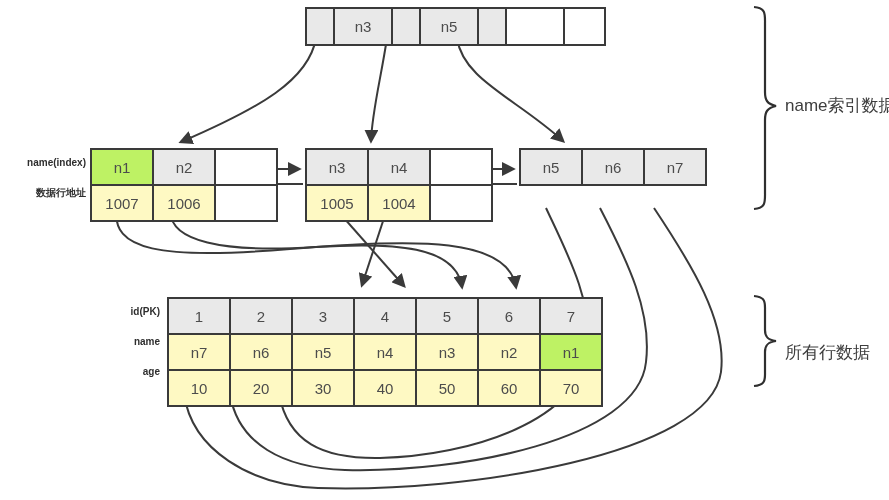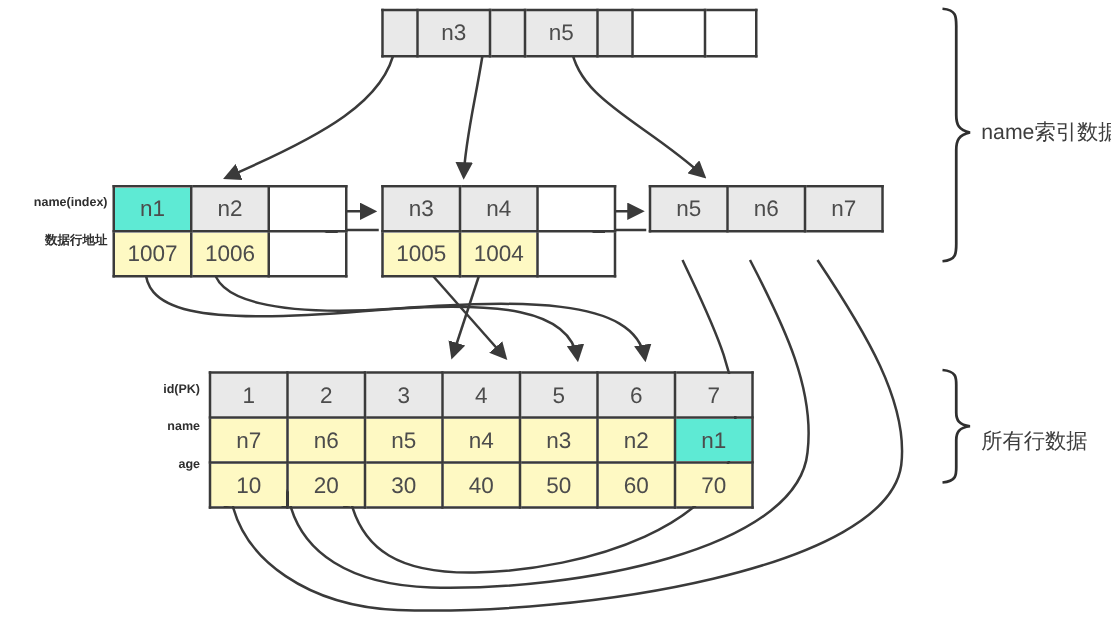--- a/index.html
+++ b/index.html
@@ -4,31 +4,31 @@
 <style>
   html,body{margin:0;padding:0;background:#ffffff;}
   #canvas{
     position:relative;width:889px;height:500px;background:#ffffff;overflow:hidden;
     font-family:"Liberation Sans","DejaVu Sans",sans-serif;
   }
   svg.layer{position:absolute;left:0;top:0;width:889px;height:500px;pointer-events:none;}
   table.node{position:absolute;border-collapse:collapse;table-layout:fixed;}
   table.node td{
     border:2px solid #3a3a3a;padding:4px;text-align:center;vertical-align:middle;
-    font-size:18px;color:#4c4c4c;height:26px;overflow:hidden;white-space:nowrap;
+    font-size:15px;color:#4c4c4c;height:26px;overflow:hidden;white-space:nowrap;
   }
   #root-node td{height:27px;}
   .w-ptr{width:18px;}
   .w-key{width:48px;}
   .w-end{width:31px;}
   .leaf td{width:52px;}
   #row-table td{width:52px;}
   .cell-gray{background:#e9e9e9;}
   .cell-peach{background:#fef9c3;color:#5b4c3c;}
-  .cell-pink{background:#5eead4;color:#4c3b3d;}
+  .cell-pink{background:#bef264;color:#4c3b3d;}
   .cell-white{background:#ffffff;}
   .side-label{
     position:absolute;left:0;text-align:right;font-weight:bold;font-size:10px;
     color:#2e2e2e;line-height:16px;
   }
   .brace-label{
     position:absolute;font-size:17px;color:#3d3d3d;line-height:18px;white-space:nowrap;
   }
 </style>
 </head>

